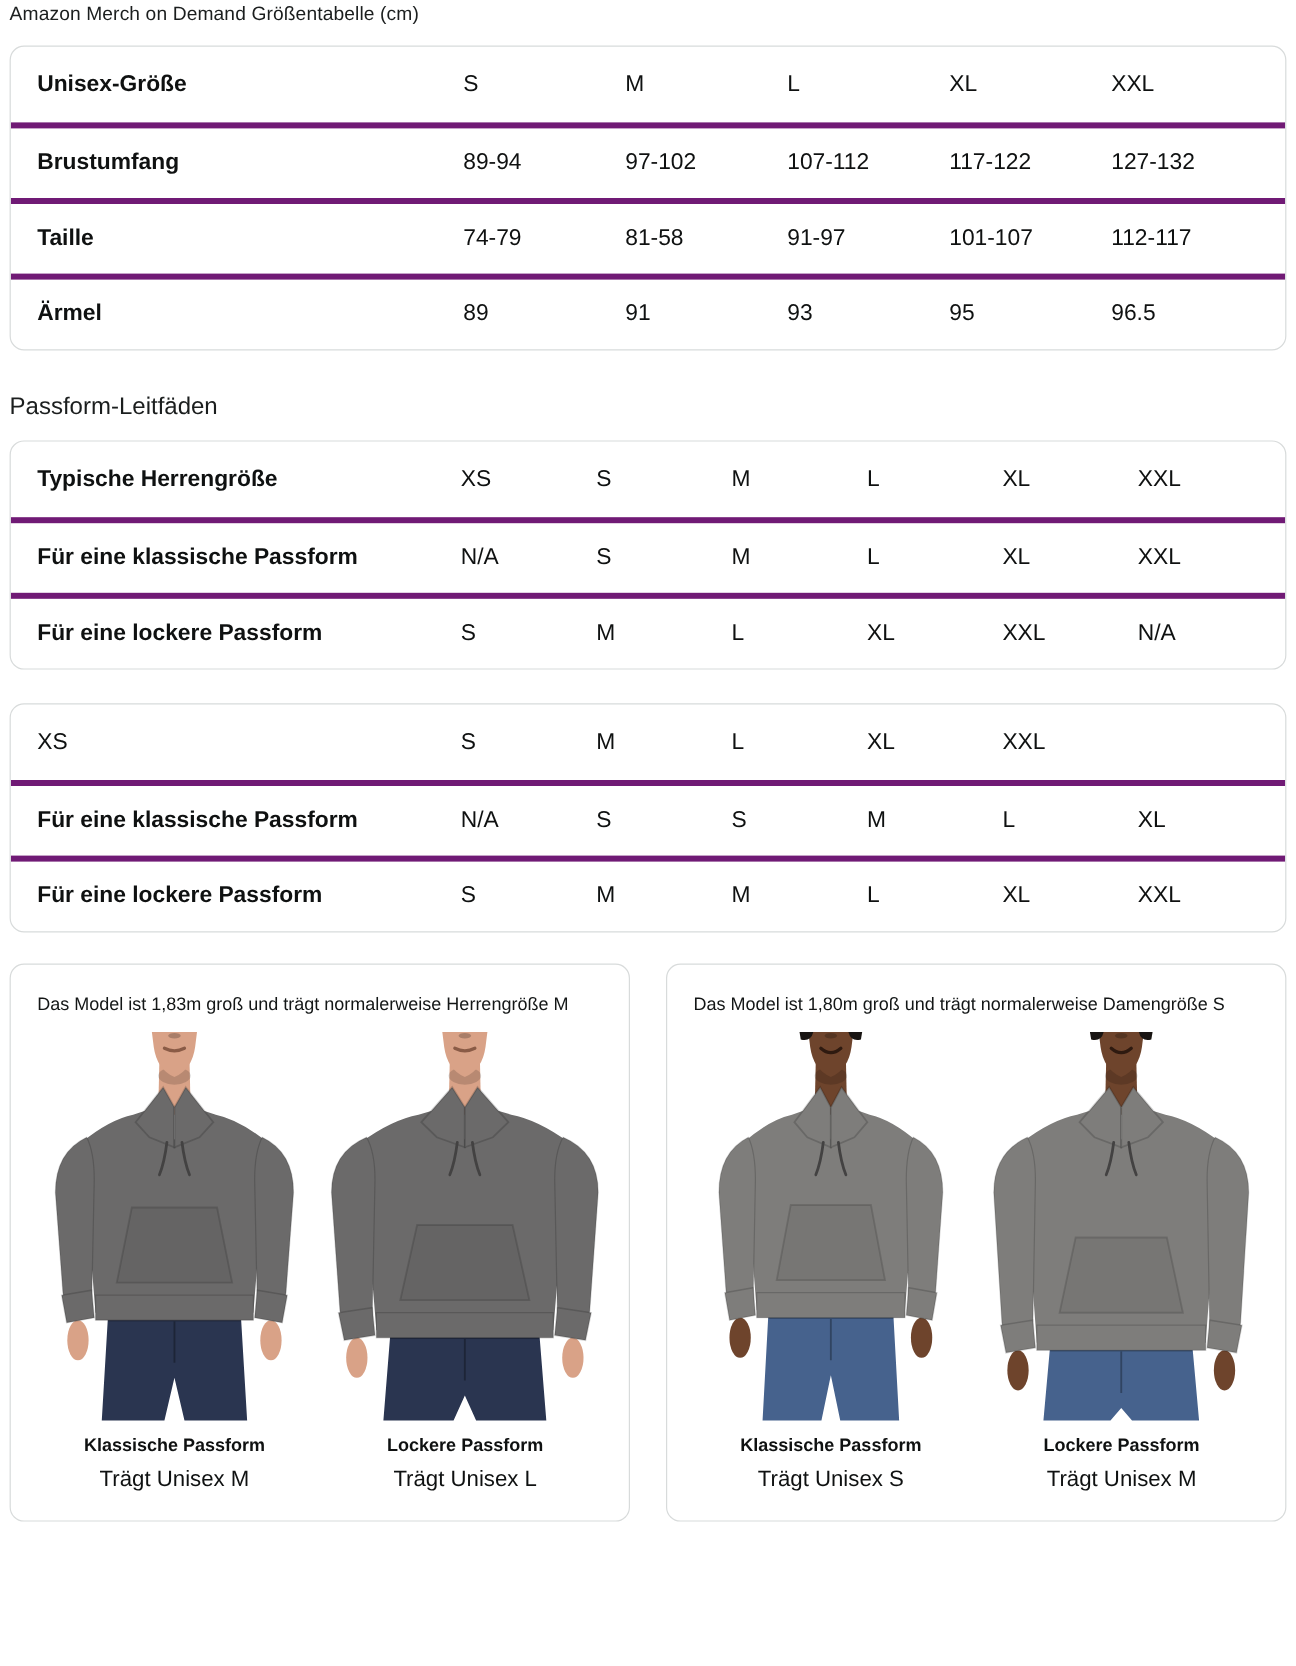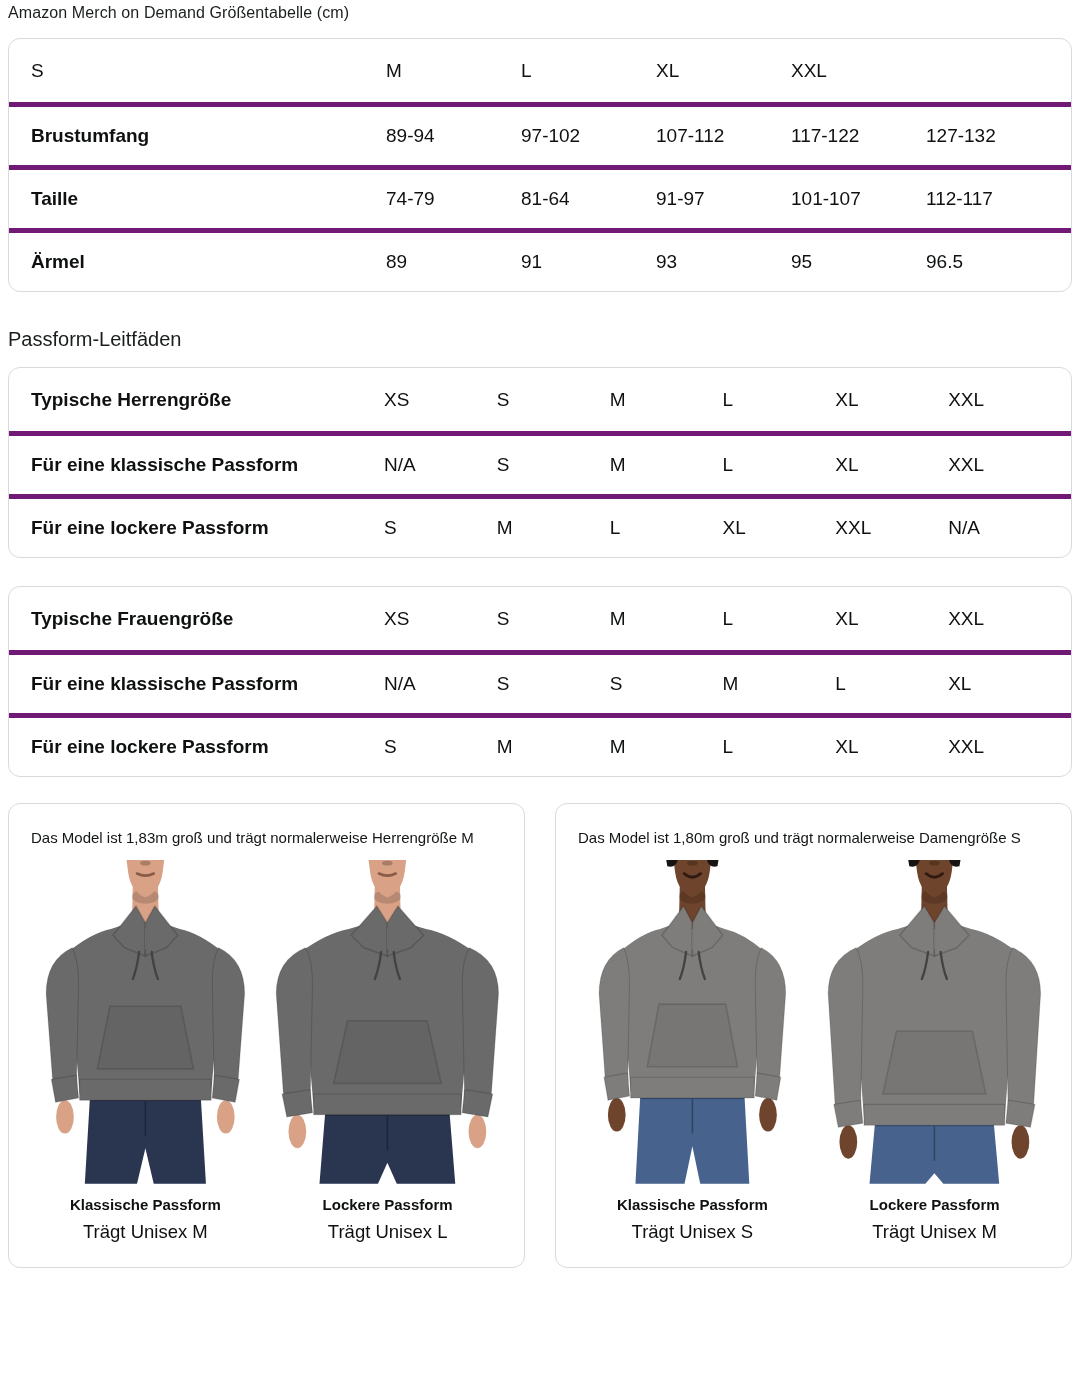--- a/index.html
+++ b/index.html
@@ -74,38 +74,39 @@
 </style>
 </head>
 <body>
 
 <div class="page">
 
   <div class="page-title">Amazon Merch on Demand Größentabelle (cm)</div>
 
   <section class="card cols5">
       <div class="t-row">
+        <div class="t-label">Unisex-Größe</div>
         <div class="t-val">S</div>
         <div class="t-val">M</div>
         <div class="t-val">L</div>
         <div class="t-val">XL</div>
         <div class="t-val">XXL</div>
       </div>
       <div class="t-row">
         <div class="t-label">Brustumfang</div>
         <div class="t-val">89-94</div>
         <div class="t-val">97-102</div>
         <div class="t-val">107-112</div>
         <div class="t-val">117-122</div>
         <div class="t-val">127-132</div>
       </div>
       <div class="t-row">
         <div class="t-label">Taille</div>
         <div class="t-val">74-79</div>
-        <div class="t-val">81-64</div>
+        <div class="t-val">81-58</div>
         <div class="t-val">91-97</div>
         <div class="t-val">101-107</div>
         <div class="t-val">112-117</div>
       </div>
       <div class="t-row">
         <div class="t-label">Ärmel</div>
         <div class="t-val">89</div>
         <div class="t-val">91</div>
         <div class="t-val">93</div>
         <div class="t-val">95</div>
@@ -143,21 +144,20 @@
         <div class="t-val">XL</div>
         <div class="t-val">XXL</div>
         <div class="t-val">N/A</div>
       </div>
     </section>
 
   <div class="table-gap"></div>
 
   <section class="card cols6">
       <div class="t-row">
-        <div class="t-label">Typische Frauengröße</div>
         <div class="t-val">XS</div>
         <div class="t-val">S</div>
         <div class="t-val">M</div>
         <div class="t-val">L</div>
         <div class="t-val">XL</div>
         <div class="t-val">XXL</div>
       </div>
       <div class="t-row">
         <div class="t-label">Für eine klassische Passform</div>
         <div class="t-val">N/A</div>

